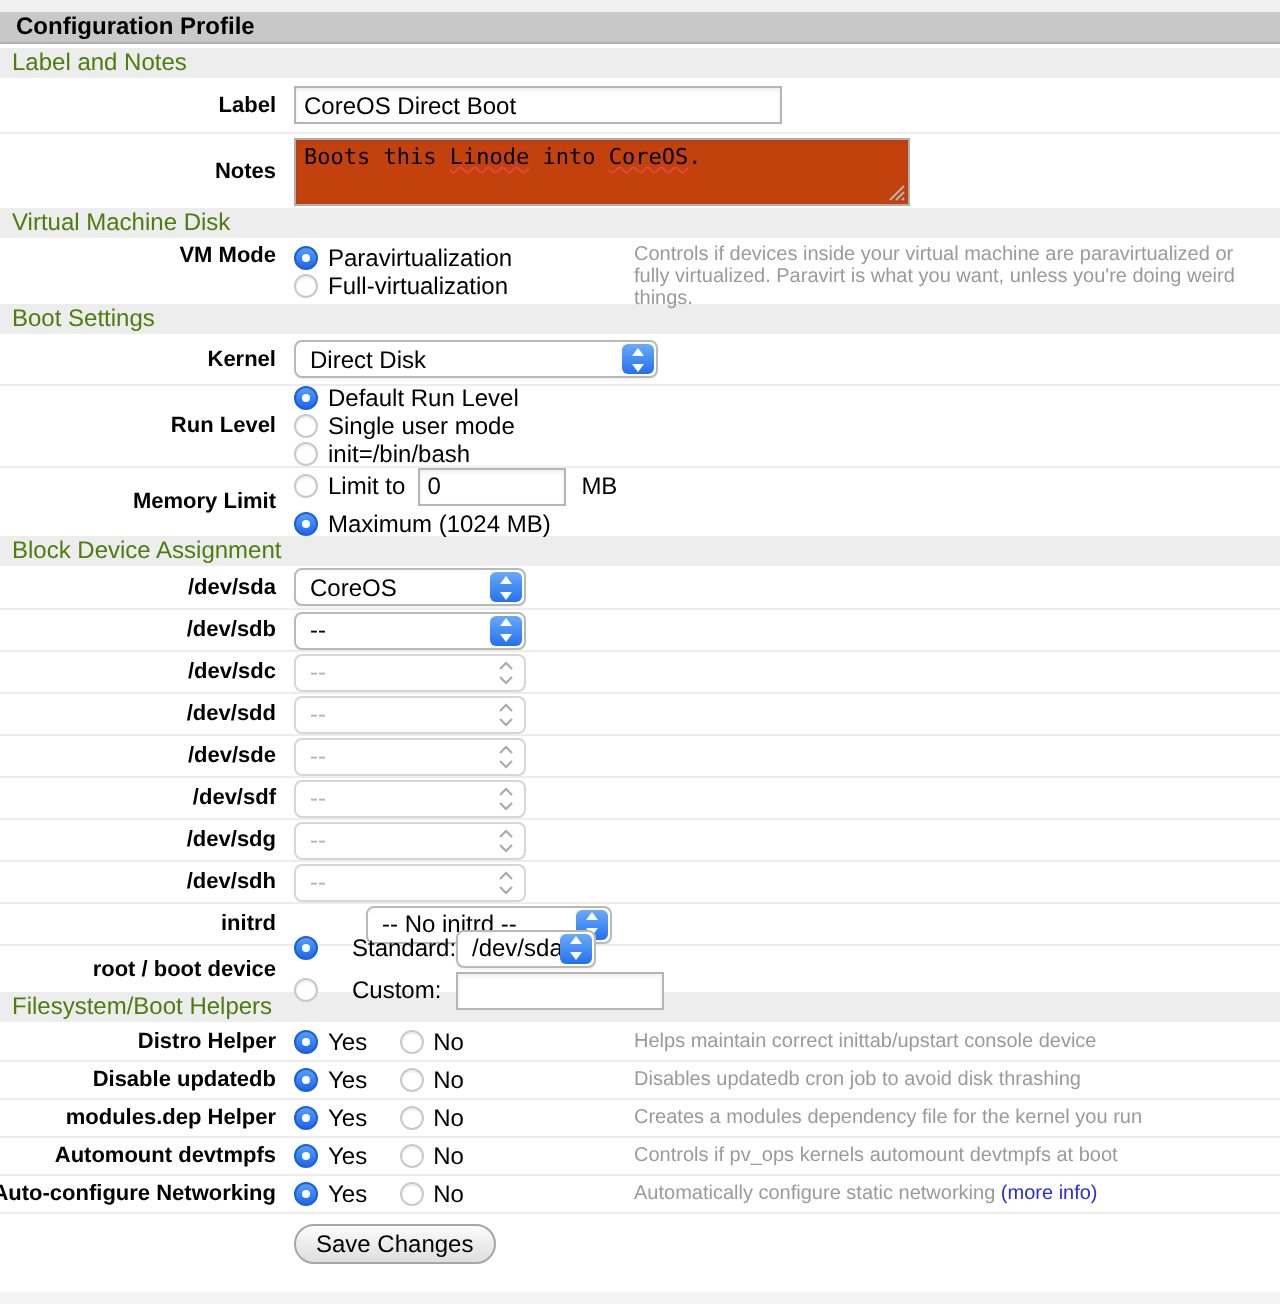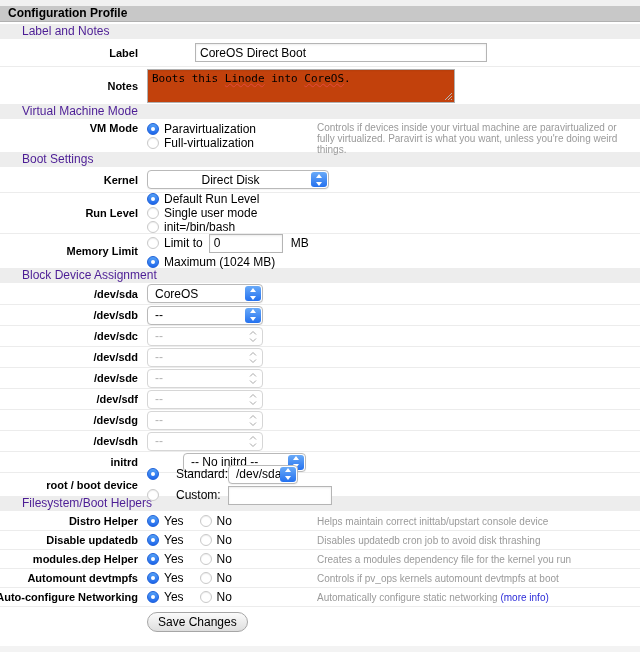--- a/index.html
+++ b/index.html
@@ -15,21 +15,21 @@
   .top-strip { height: 6px; background: #f1f1f1; }
   .bottom-strip { position: absolute; bottom: 0; left: 0; width: 640px; height: 6px; background: #f3f3f3; }
 
   .hdr {
     height: 16px; line-height: 15px; background: #c8c8c8;
     border-bottom: 1px solid #b0b0b0; font-weight: bold;
     padding: 0 8px; margin-bottom: 2px;
   }
   .bar {
     height: 15px; line-height: 15px; background: #ededed;
-    color: #4c1d95; padding: 0 22px;
+    color: #4d7c0f; padding: 0 6px;
   }
 
   .row { position: relative; display: flex; align-items: center; background: #fff; }
   .row.sep { border-top: 1px solid #ececec; }
   .fl {
     width: 138px; flex: none; font-weight: bold; font-size: 11px;
     display: flex; justify-content: flex-end; white-space: nowrap;
   }
   .fc { margin-left: 9px; }
   .help {
@@ -50,21 +50,21 @@
   .row-initrd { height: 21px; }
   .row-root   { height: 24px; }
   .hlp        { height: 19px; }
 
   input[type="text"] {
     height: 19px; border: 1px solid #b5b5b5; background: #fff;
     font-family: "Liberation Sans", sans-serif; font-size: 12px;
     padding: 0 4px; box-shadow: inset 0 1px 2px rgba(0,0,0,0.08);
     outline: none;
   }
-  .in-label { width: 292px; margin-left: 48px; }
+  .in-label { width: 244px; }
   .in-mem   { width: 74px; }
   .in-custom{ width: 104px; }
 
   .notesbox {
     width: 308px; height: 34px; border: 1px solid #b0b0b0; background: #c2410c;
     font-family: "DejaVu Sans Mono", "Liberation Mono", monospace;
     font-size: 11px; padding: 2px 4px; position: relative;
     box-shadow: inset 0 1px 2px rgba(0,0,0,0.06); overflow: hidden;
   }
   .sq { text-decoration-line: underline; text-decoration-style: wavy; text-decoration-color: #e2483d; text-decoration-thickness: 1px; }
@@ -76,21 +76,21 @@
     border-radius: 4px; padding: 0 22px 0 7px; font-size: 12px;
     box-shadow: 0 1px 1px rgba(0,0,0,0.05); white-space: nowrap;
   }
   .msel-btn {
     position: absolute; top: 1px; right: 1px; width: 16px; height: 15px;
     border-radius: 3px; background: linear-gradient(180deg, #69aaf8, #2471ef);
     display: flex; align-items: center; justify-content: center;
   }
   .msel.dis { border-color: #d6d6d6; color: #b4b4b4; box-shadow: none; }
   .msel.dis .msel-btn { background: none; }
-  .w-kernel { width: 182px; justify-content: center; }
+  .w-kernel { width: 182px; }
   .w-dev    { width: 116px; }
   .w-initrd { width: 123px; margin-left: 36px; }
   .w-root   { width: 70px; }
 
   .radio {
     width: 12px; height: 12px; border-radius: 50%; flex: none;
     background: #fff; border: 1px solid #c9c9c9; position: relative;
     box-shadow: inset 0 1px 1px rgba(0,0,0,0.07);
   }
   .radio.on {
@@ -145,21 +145,21 @@
   <div class="fc">
     <div class="notesbox">
       <span>Boots this </span><span class="sq">Linode</span><span> into </span><span class="sq">CoreOS</span><span>.</span>
       <svg class="grip" width="9" height="9">
         <path d="M8 1 L1 8 M8 4 L4 8 M8 7 L7 8" stroke="#b5b5b5" stroke-width="1" fill="none"></path>
       </svg>
     </div>
   </div>
 </div>
 
-<div class="bar">Virtual Machine Mode</div>
+<div class="bar">Virtual Machine Disk</div>
 
 <div class="row row-vm">
   <div class="fl">
       <span>VM Mode</span>
     </div>
   <div class="fc">
     <div class="ropt">
       <span class="radio on"></span>
       <span class="rlab">Paravirtualization</span>
     </div>

